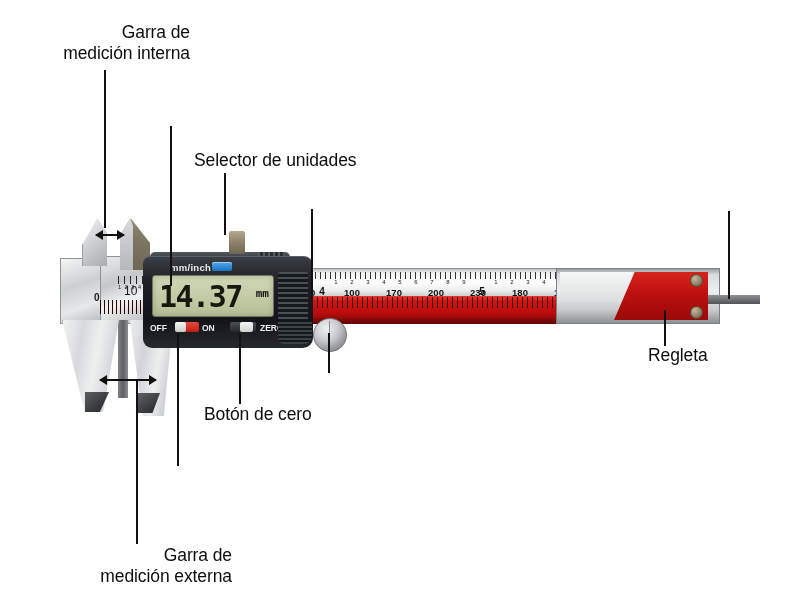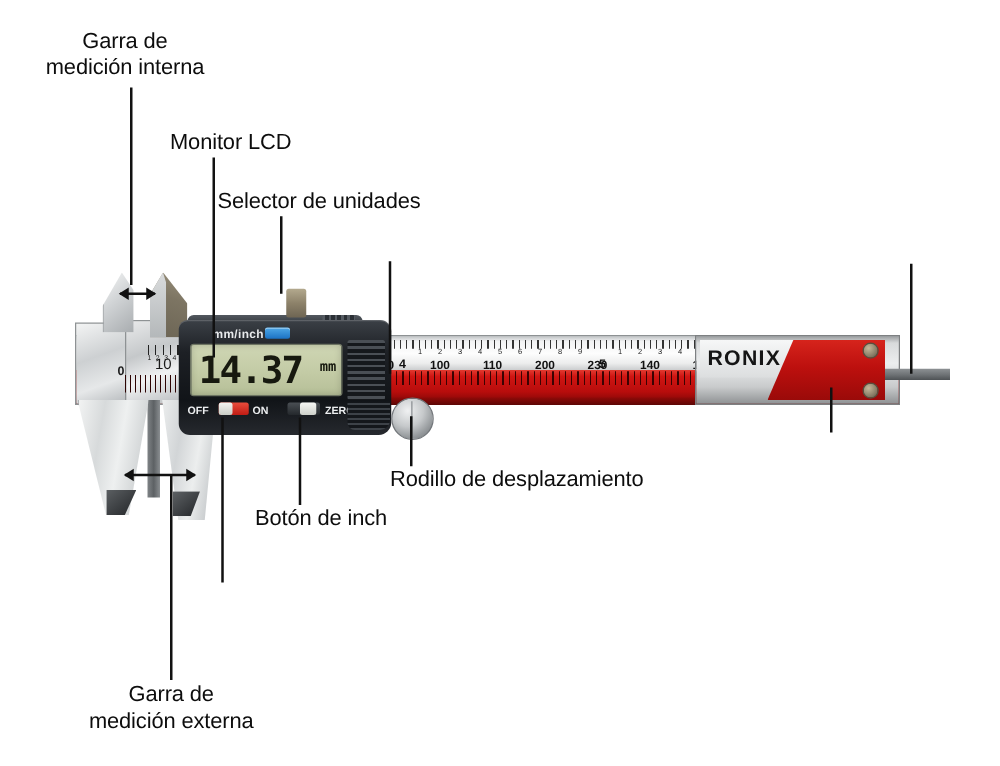--- a/index.html
+++ b/index.html
@@ -14,21 +14,21 @@
 
   
   .label{
     position:absolute;
     color:#0d0d0d;
     font-size:17.5px;
     line-height:21px;
     white-space:pre-line;
     letter-spacing:-0.1px;
   }
-  .label.ctr{text-align:center;}
+  .label.ctr{text-align:right;}
   .label.lft{text-align:left;}
 
   
   .lead{position:absolute;background:#111;}
   .lead.v{width:2px;}
 
   
   .arrow{position:absolute;height:2px;background:#111;}
   .arrow:before,.arrow:after{
     content:"";position:absolute;top:-4px;width:0;height:0;
@@ -297,35 +297,34 @@
     <div class="num-row num-in" style="left:170px;top:286px;width:430px;">
       <span style="left:152px">4</span>
         <span style="left:312px">5</span>
         <span style="left:400px">6</span>
     </div>
     <div style="position:absolute;left:588px;top:287px;font-size:9px;color:#161616;">in</div>
 
     <div class="num-row num-mm" style="left:300px;top:287px;width:270px;">
       <span style="left:10px">90</span>
         <span style="left:52px">100</span>
-        <span style="left:94px">110</span>
+        <span style="left:94px">170</span>
       <span style="left:136px">200</span>
         <span style="left:178px">230</span>
-        <span style="left:220px">140</span>
+        <span style="left:220px">180</span>
       <span style="left:262px">150</span>
     </div>
 
     <div class="beam-red"></div>
     <div class="ticks-red" style="left:162px;top:297px;width:430px;"></div>
     <div class="beam-red-btm"></div>
 
     <div class="ronix-plate"></div>
     <div class="ronix-white"></div>
     <div class="ronix-red-wedge"></div>
-    <div class="ronix-text">RONIX</div>
     <div class="screw" style="left:690px;top:274px;"></div>
     <div class="screw" style="left:690px;top:306px;"></div>
 
     <div class="depth-rod"></div>
 
     <div class="fixed-steel"></div>
     <div class="slider-steel"></div>
 
     <div class="vern"></div>
     <div class="vern-num">12345</div>
@@ -369,36 +368,35 @@
     <div class="grill"></div>
     <div class="grill2"></div>
     <div class="thumbwheel"></div>
   </div>
 
   <div class="label ctr" style="left:10px;top:22px;width:180px;">Garra de
 medición interna</div>
   <div class="lead v" style="left:104px;top:70px;height:158px;"></div>
   <div class="arrow" style="left:96px;top:234px;width:28px;"></div>
 
-  <div class="label lft" style="left:136px;top:103px;width:150px;">Monitor LCD</div>
   <div class="lead v" style="left:170px;top:126px;height:160px;"></div>
 
-  <div class="label lft" style="left:174px;top:150px;width:220px;">Selector de unidades</div>
+  <div class="label lft" style="left:194px;top:150px;width:220px;">Selector de unidades</div>
   <div class="lead v" style="left:224px;top:173px;height:62px;"></div>
 
   <div class="lead v" style="left:311px;top:209px;height:90px;"></div>
 
   <div class="lead v" style="left:728px;top:211px;height:88px;"></div>
 
+  <div class="label lft" style="left:648px;top:345px;width:110px;">Regleta</div>
   <div class="lead v" style="left:664px;top:310px;height:36px;"></div>
 
-  <div class="label lft" style="left:312px;top:373px;width:260px;">Rodillo de desplazamiento</div>
   <div class="lead v" style="left:328px;top:333px;height:40px;"></div>
 
-  <div class="label lft" style="left:204px;top:404px;width:140px;">Botón de inch</div>
+  <div class="label lft" style="left:204px;top:404px;width:140px;">Botón de cero</div>
   <div class="lead v" style="left:239px;top:334px;height:70px;"></div>
 
   <div class="lead v" style="left:177px;top:334px;height:132px;"></div>
 
   <div class="label ctr" style="left:42px;top:545px;width:190px;">Garra de
 medición externa</div>
   <div class="lead v" style="left:136px;top:380px;height:164px;"></div>
   <div class="arrow" style="left:100px;top:379px;width:56px;"></div>
 
 </div>

